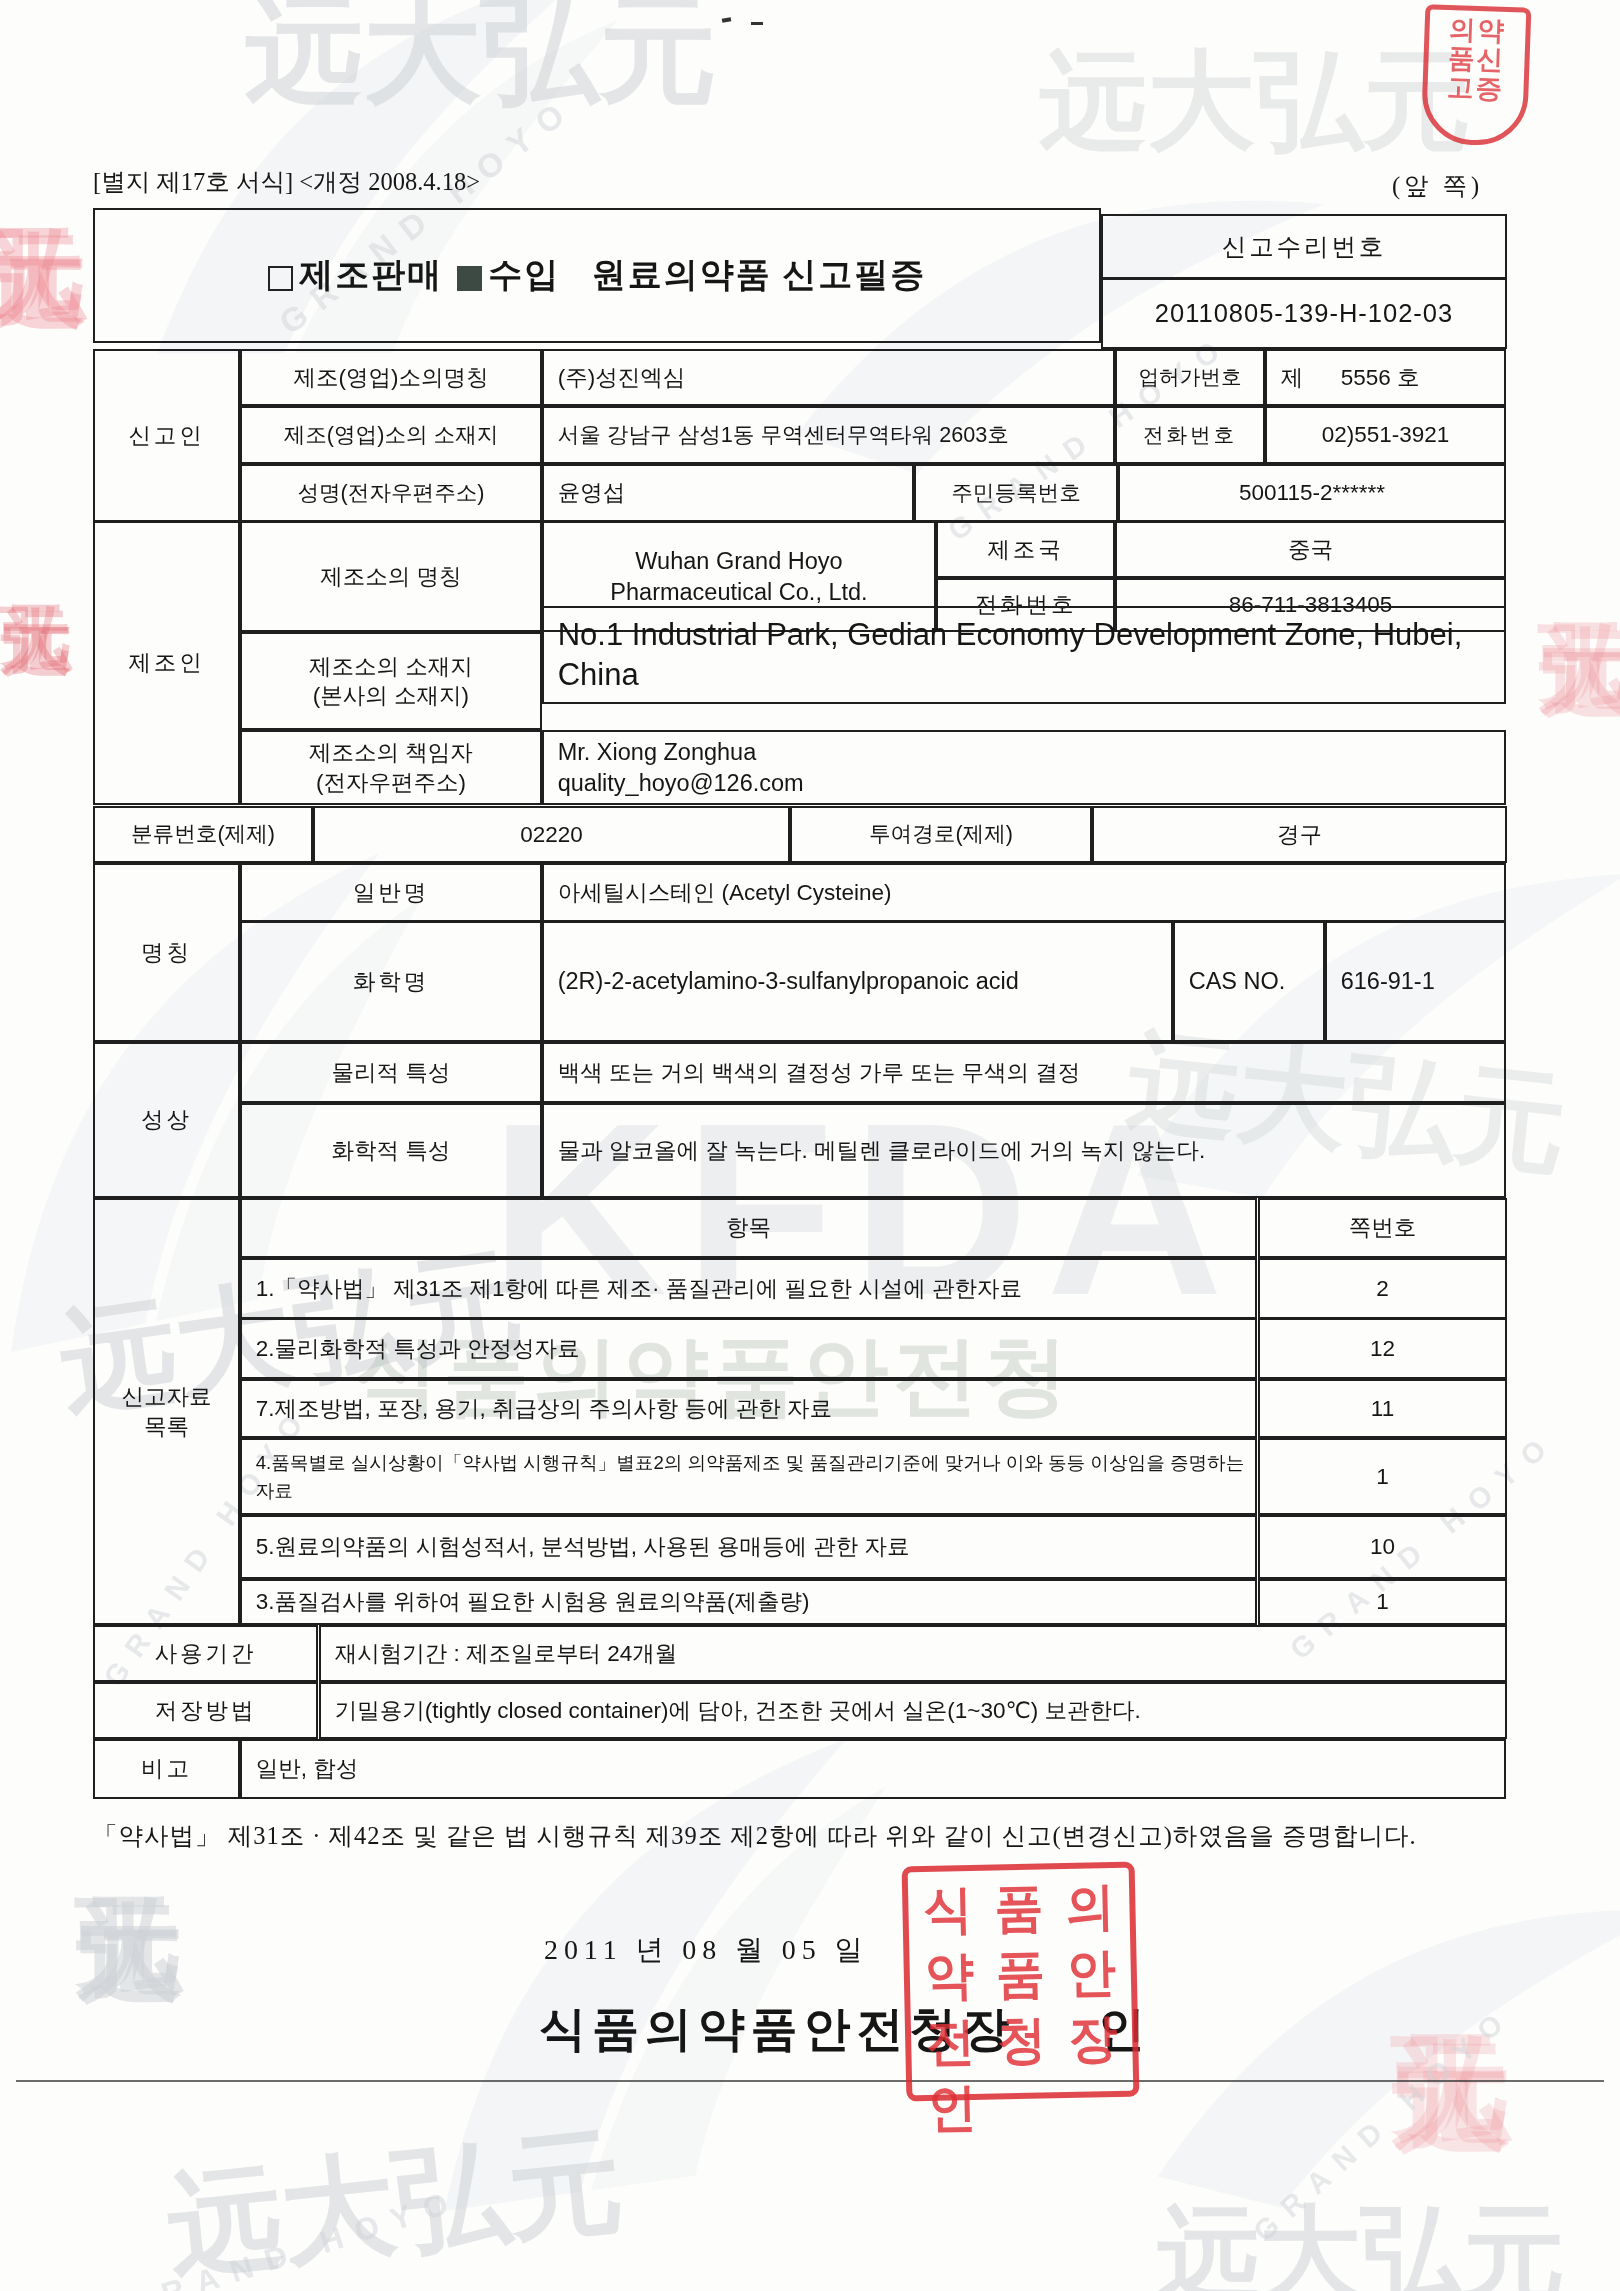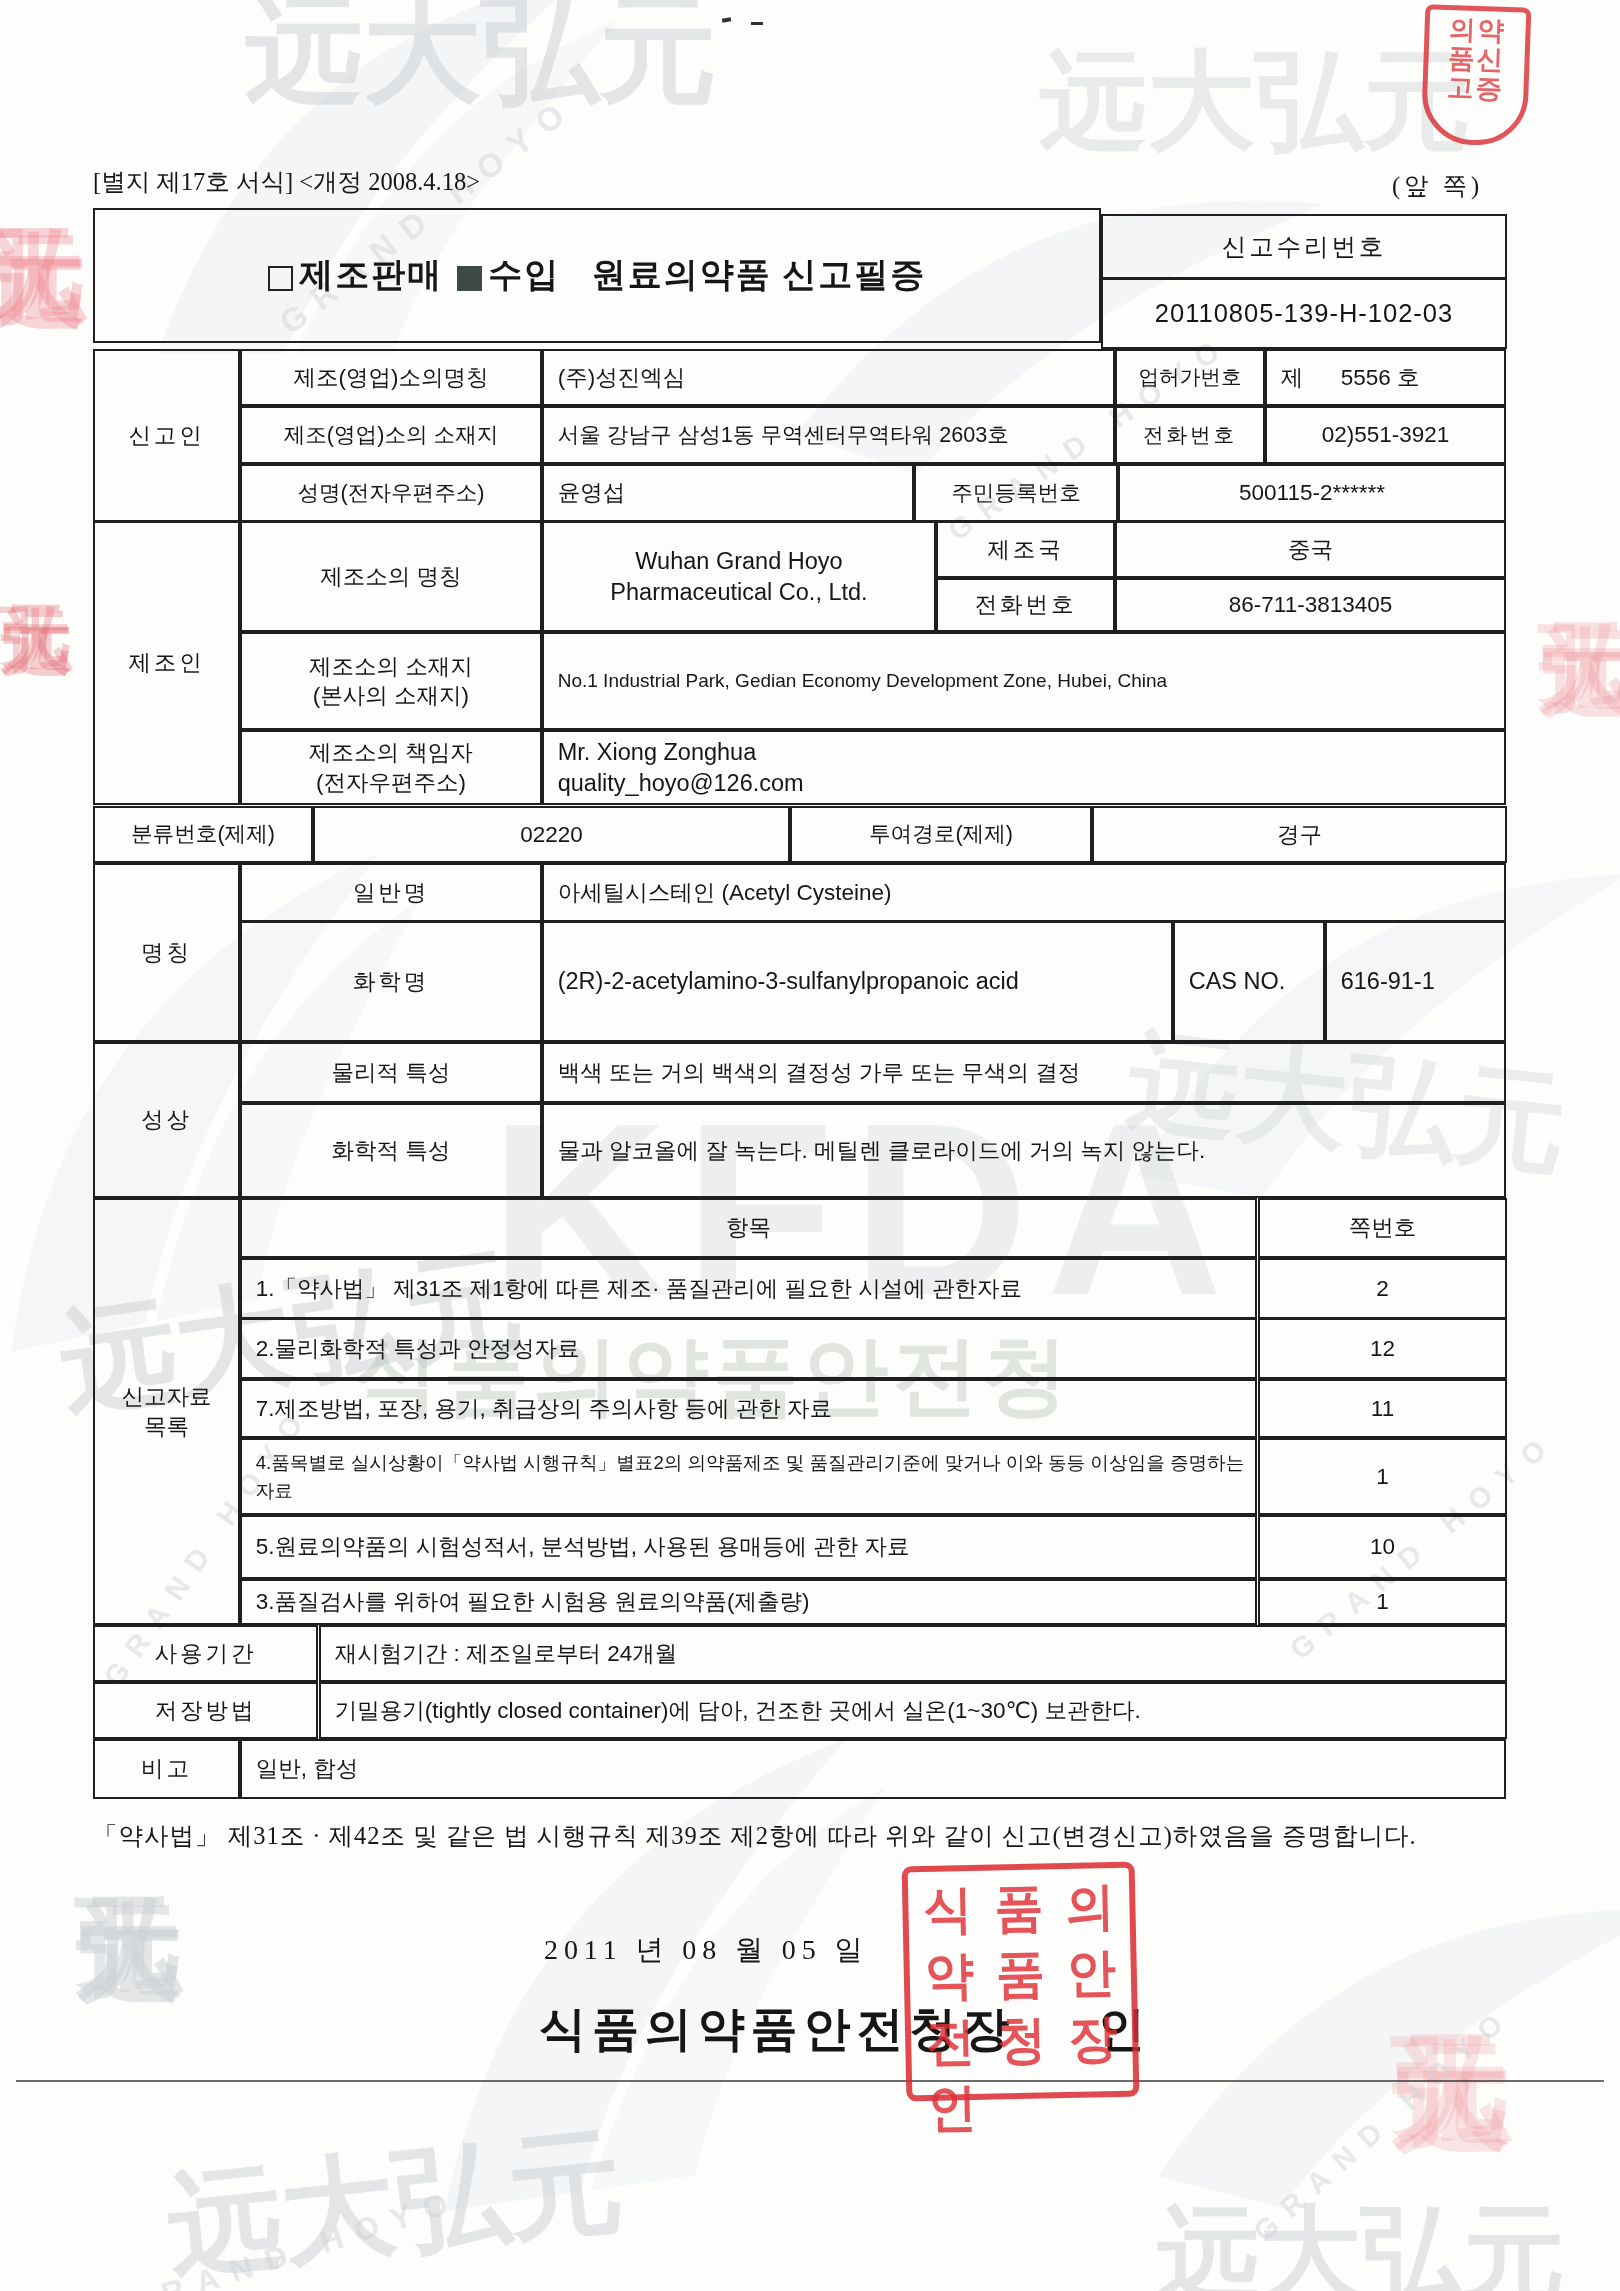--- a/index.html
+++ b/index.html
@@ -154,21 +154,21 @@
   <div class="cell sp" style="left:936px;top:521px;width:179px;height:57px;">제조국</div>
   <div class="cell" style="left:1115px;top:521px;width:391px;height:57px;">중국</div>
   <div class="cell sp" style="left:936px;top:578px;width:179px;height:54px;">전화번호</div>
   <div class="cell" style="left:1115px;top:578px;width:391px;height:54px;">86-711-3813405</div>
   <div class="cell" style="left:240px;top:632px;width:302px;height:98px;">
     <div class="stack">
       <span>제조소의 소재지</span>
       <span>(본사의 소재지)</span>
     </div>
   </div>
-  <div class="cell l" style="left:542px;top:632px;width:964px;height:98px;font-size:19px;">No.1 Industrial Park, Gedian Economy Development Zone, Hubei, China</div>
+  <div class="cell l" style="left:542px;top:606px;width:964px;height:98px;font-size:31px;">No.1 Industrial Park, Gedian Economy Development Zone, Hubei, China</div>
   <div class="cell" style="left:240px;top:730px;width:302px;height:75px;">
     <div class="stack">
       <span>제조소의 책임자</span>
       <span>(전자우편주소)</span>
     </div>
   </div>
   <div class="cell l" style="left:542px;top:730px;width:964px;height:75px;font-size:23.5px;">
     <div class="stack l">
       <span>Mr. Xiong Zonghua</span>
       <span>quality_hoyo@126.com</span>

